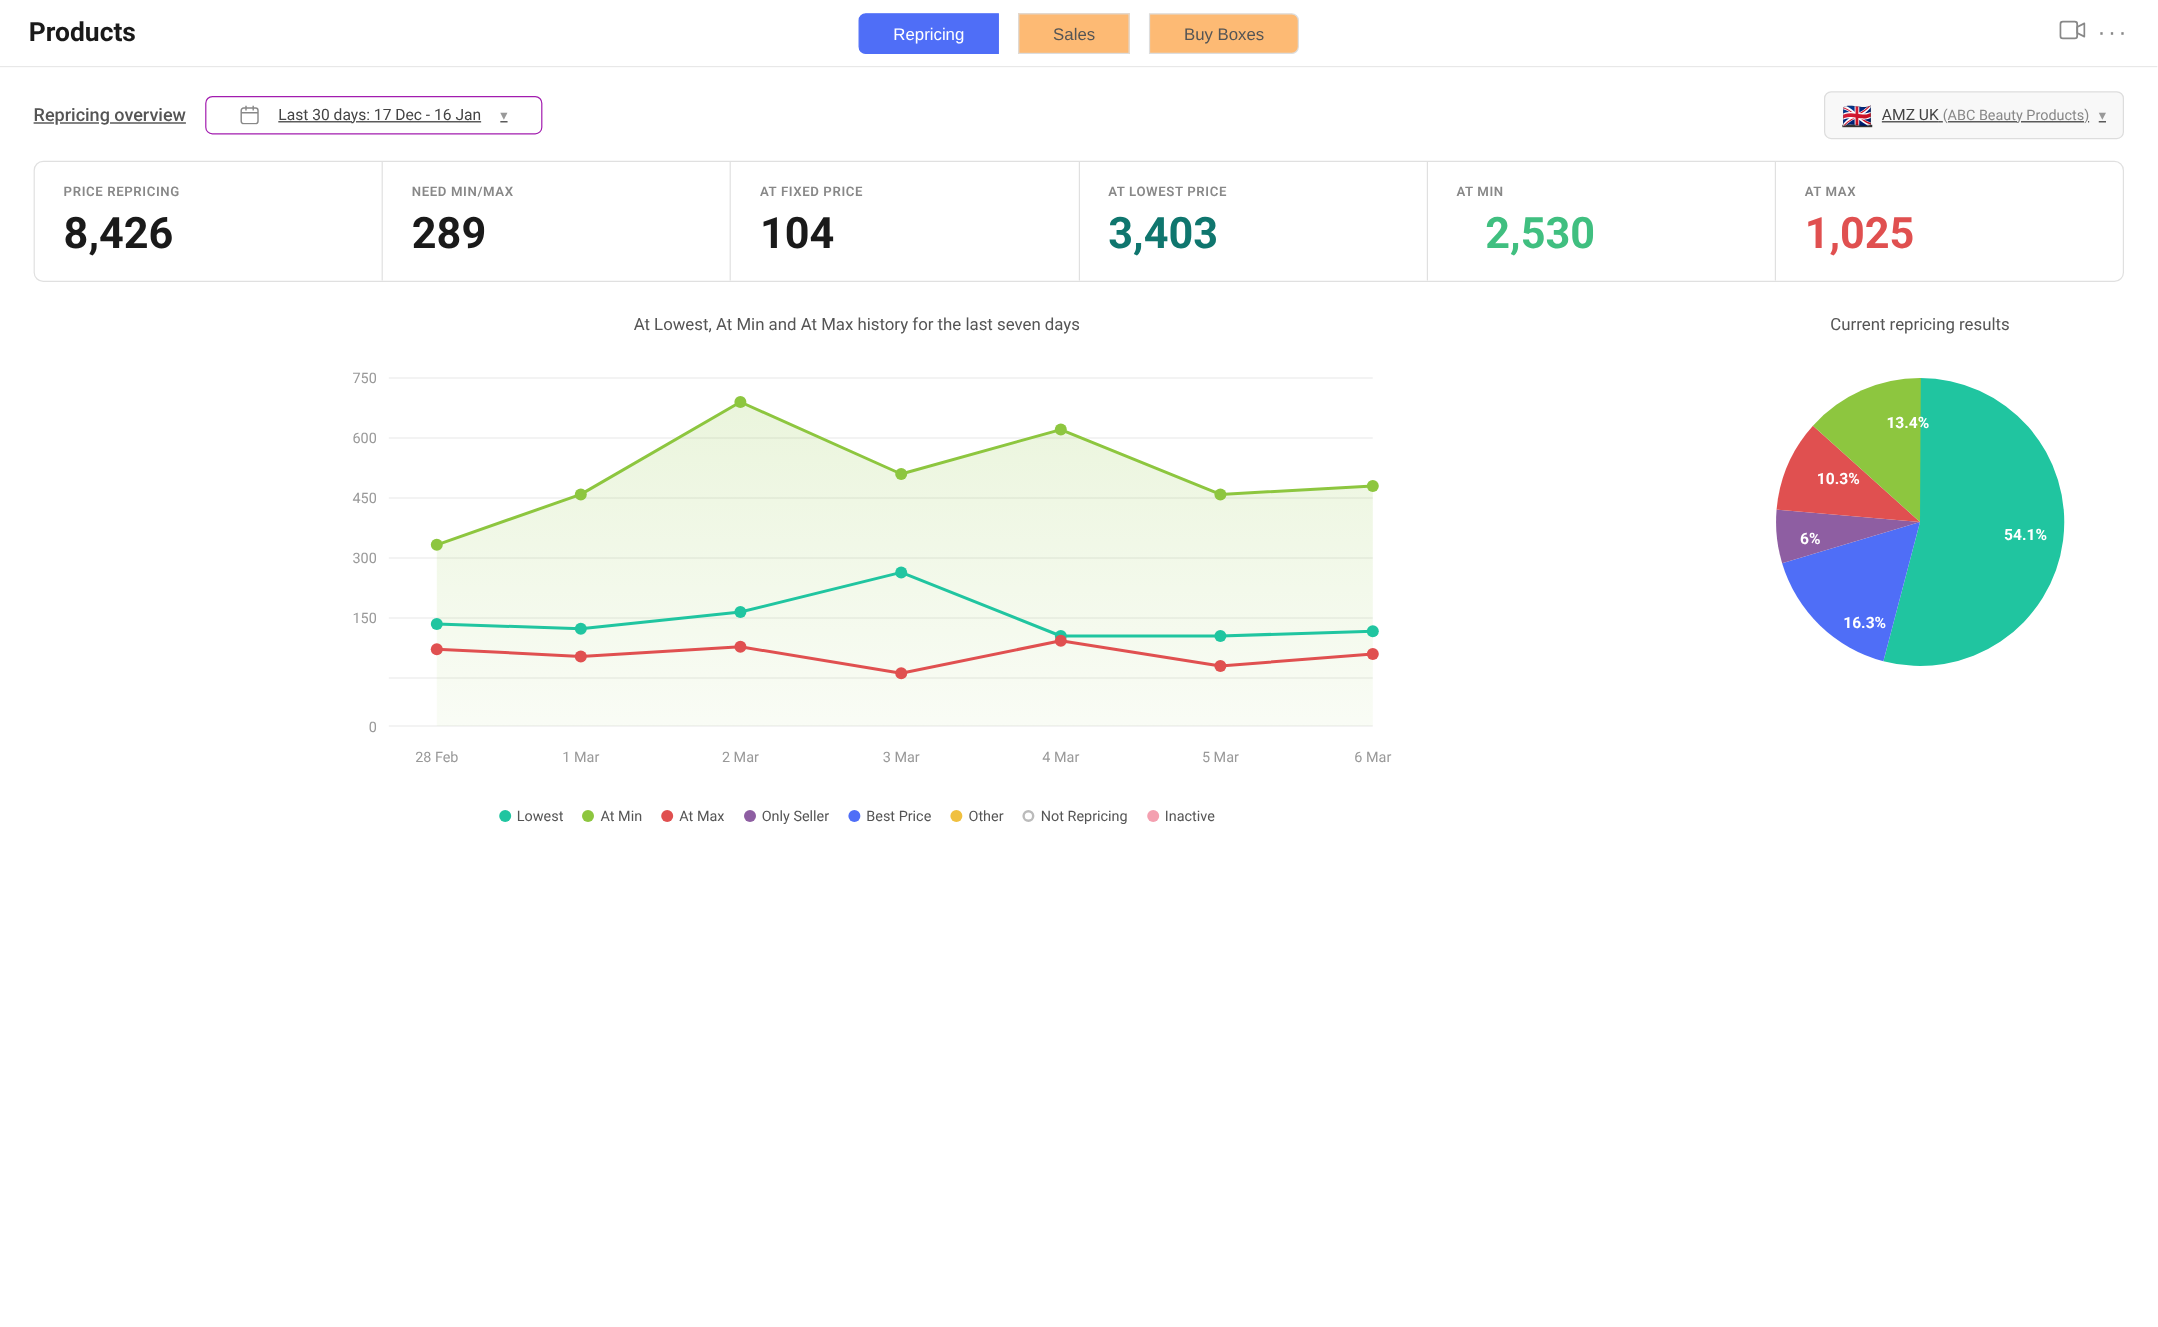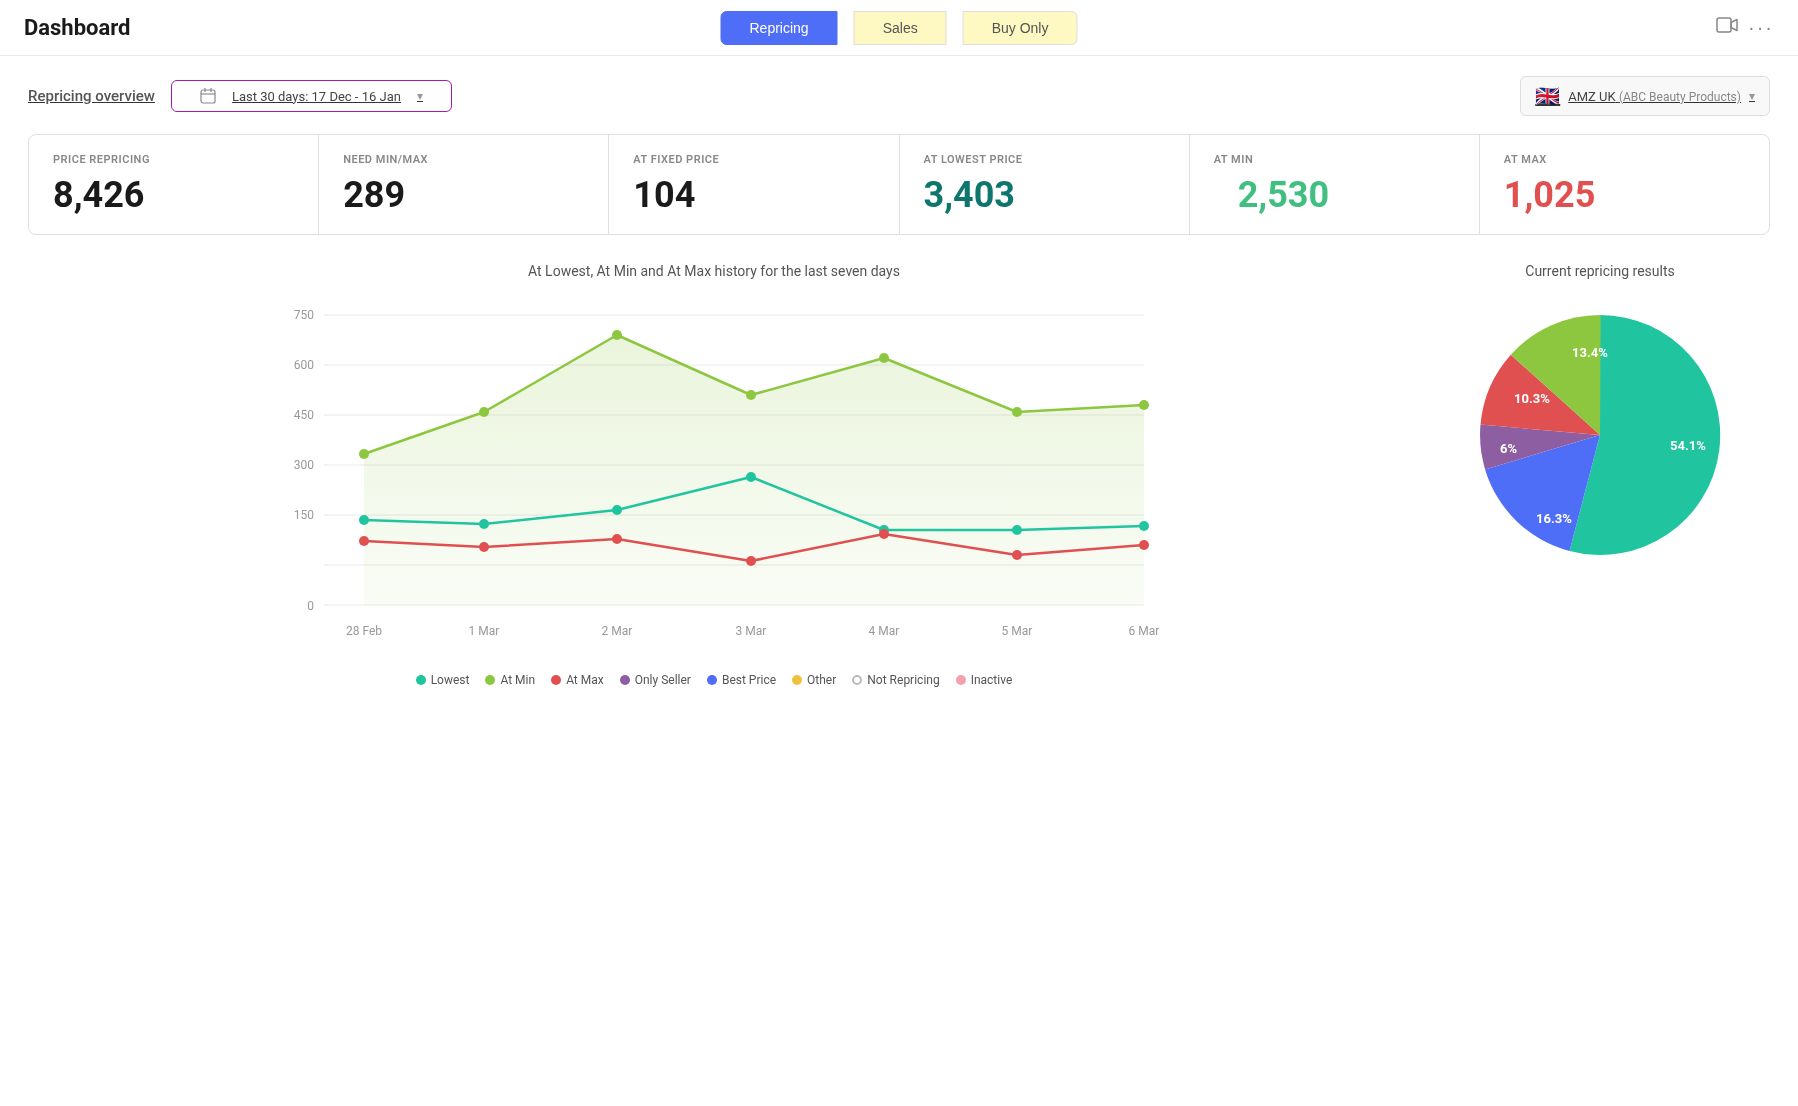--- a/index.html
+++ b/index.html
@@ -5,21 +5,21 @@
     * { box-sizing: border-box; margin: 0; padding: 0; }
     body { font-family: -apple-system, BlinkMacSystemFont, 'Segoe UI', Roboto, sans-serif; background: #fff; color: #333; }
 
     .top-bar {
       display: flex; align-items: center; padding: 14px 24px;
       border-bottom: 1px solid #e8e8e8; position: relative;
     }
     .top-bar-title { font-size: 22px; font-weight: 700; color: #1a1a1a; }
     .top-nav { display: flex; gap: 16px; position: absolute; left: 50%; transform: translateX(-50%); }
     .nav-btn {
-      padding: 8px 28px; border: 1px solid #ddd; background: #fef9c3;
+      padding: 8px 28px; border: 1px solid #ddd; background: #fdba74;
       cursor: pointer; font-size: 14px; font-weight: 500; color: #555;
     }
     .nav-btn:first-child { border-radius: 6px 0 0 6px; }
     .nav-btn:last-child { border-radius: 0 6px 6px 0; }
     .nav-btn.active { background: #4f6ef7; color: #fff; border-color: #4f6ef7; }
     .top-bar-actions { margin-left: auto; display: flex; gap: 10px; align-items: center; }
     .icon-btn { background: none; border: none; cursor: pointer; color: #888; font-size: 18px; }
 
     .content { padding: 20px 28px; }
 
@@ -74,26 +74,26 @@
 
     .pie-chart-section { width: 340px; flex-shrink: 0; }
     .pie-title { text-align: center; font-size: 14px; color: #555; margin-bottom: 16px; }
     .pie-container { display: flex; justify-content: center; }
     .chevron { font-size: 12px; color: #999; }
   </style>
 </head>
 <body>
 
 <div class="top-bar">
-  <h1 class="top-bar-title">Dashboard</h1>
+  <h1 class="top-bar-title">Products</h1>
 
   <nav class="top-nav">
     <button class="nav-btn active">Repricing</button>
     <button class="nav-btn">Sales</button>
-    <button class="nav-btn">Buy Only</button>
+    <button class="nav-btn">Buy Boxes</button>
   </nav>
 
   <div class="top-bar-actions">
     <button class="icon-btn">
       <svg width="22" height="22" viewBox="0 0 22 22" fill="none">
         <rect x="1" y="4" width="14" height="14" rx="2" stroke="#888" stroke-width="1.5"></rect>
         <path d="M15 8.5l6-3v11l-6-3V8.5z" stroke="#888" stroke-width="1.5" stroke-linejoin="round"></path>
       </svg>
     </button>
     <button class="icon-btn" style="font-size:20px; letter-spacing:2px;">···</button>

